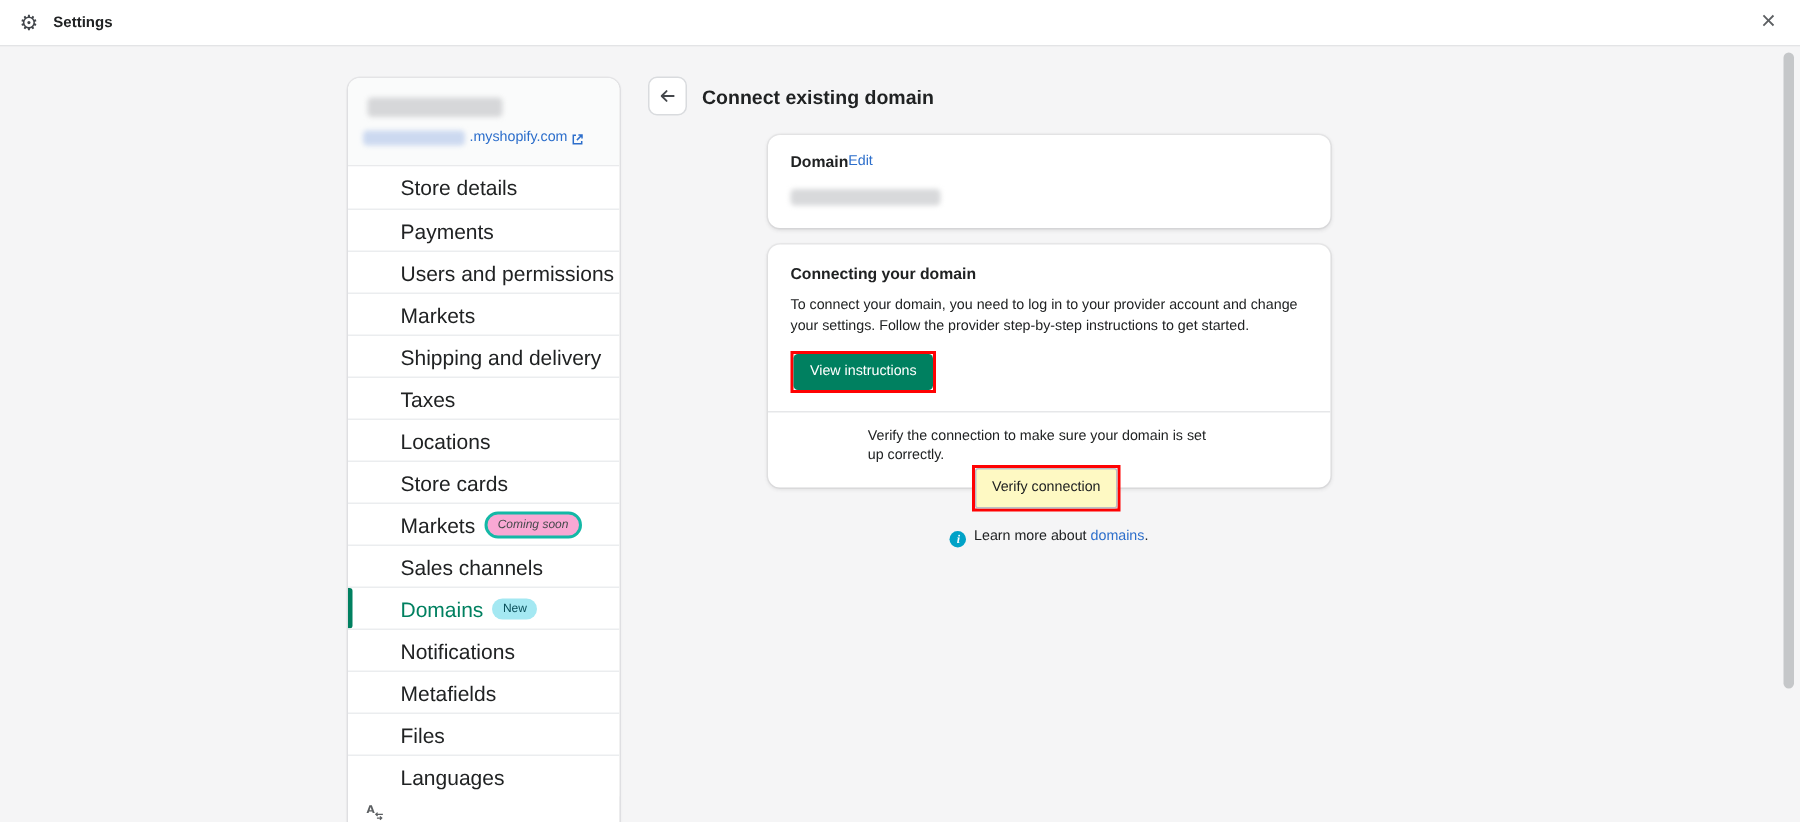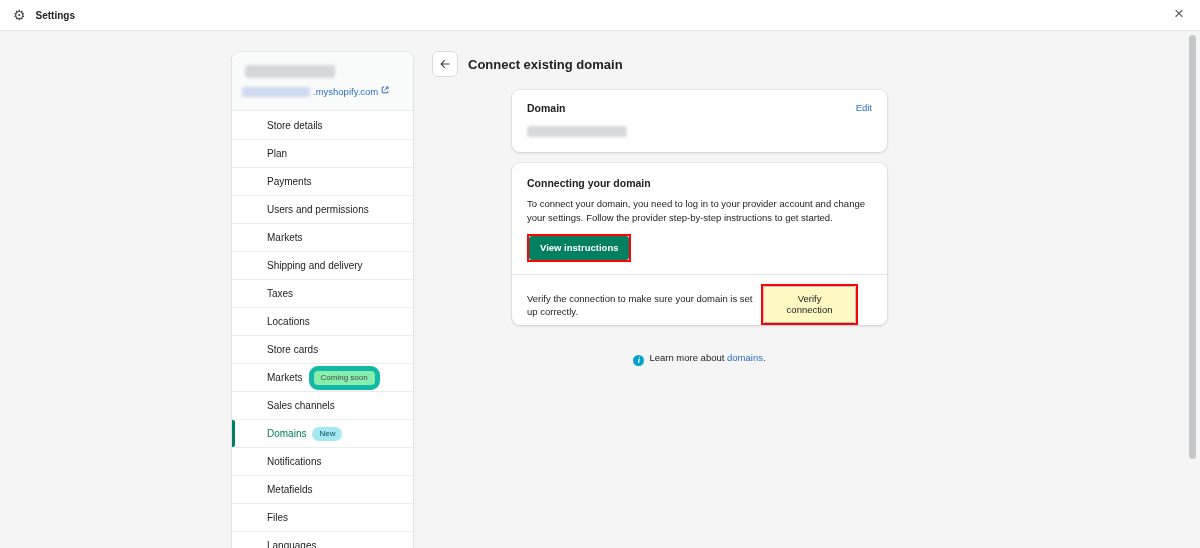--- a/index.html
+++ b/index.html
@@ -33,78 +33,78 @@
     overflow:hidden;
   }
   .store-header {
     height:59px; background:#fafbfb; border-bottom:1px solid #e9eaec;
     padding:13px 10px 0 10px;
   }
   .blur-bar { border-radius:3px; filter:blur(1.6px); }
   .store-name-blur { width:90px; height:13px; background:#d6d7d9; margin-left:3px; }
   .store-url { margin-top:8px; display:flex; align-items:center; gap:3px; font-size:9.5px; }
   .subdomain-blur { width:68px; height:10px; background:#ccd9f0; display:inline-block; }
-  .store-url a { color:#2c6ecb; text-decoration:none; display:flex; align-items:flex-start; gap:3px; }
+  .store-url a { color:#2c6ecb; text-decoration:none; display:flex; align-items:flex-end; gap:3px; }
 
   .sidebar-item {
     height:28px; display:flex; align-items:center;
     padding:0 8px 0 12px; border-top:1px solid #ebedef;
     position:relative; cursor:pointer; background:#fff;
   }
   .sidebar-item:first-child { border-top:none; }
   .sidebar-item .icon {
     width:12px; height:12px; color:#5c5f62; margin-right:11px; flex:none;
     display:flex; align-items:center; justify-content:center;margin-top:47px;
   }
   .sidebar-item .icon svg { width:12px; height:12px; display:block; }
-  .sidebar-item .label { font-size:10px; font-weight:500; color:#202223; white-space:nowrap; }
+  .sidebar-item .label { font-size:14px; font-weight:500; color:#202223; white-space:nowrap; }
   .sidebar-item.active::before {
     content:""; position:absolute; left:0; top:0; bottom:0; width:3px;
     background:var(--accent-green,#008060); border-radius:0 2px 2px 0;
   }
   .sidebar-item.active .icon, .sidebar-item.active .label { color:var(--accent-green,#008060); }
   .badge {
     margin-left:6px; font-size:8px; line-height:1; padding:3px 7px 3px;
     border-radius:9px; white-space:nowrap; font-weight:400;
   }
-  .badge.neutral { background:#86efac; border:5px solid #14b8a6; color:#46494c; }
+  .badge.neutral { background:#f9a8d4; border:2px solid #14b8a6; color:#46494c;font-style:italic; }
   .badge.info { background:var(--new-badge-bg,#a4e8f2); color:#084e59; }
 
   
   .page-header { position:absolute; left:432px; top:51px; display:flex; align-items:center; z-index:2; }
   .back-btn {
     width:26px; height:26px; background:#fff; border:1px solid #d9dbde; border-radius:6px;
     display:flex; align-items:center; justify-content:center; cursor:pointer; color:#44474b; padding:0;
   }
   .back-btn svg { width:12px; height:12px; }
   .page-title { margin:0 0 0 10px; font-size:13px; font-weight:700; color:#202223; }
 
   .card {
     position:absolute; left:512px; width:375px; background:#fff; border-radius:8px;
     box-shadow:0 0 0 1px rgba(63,63,68,0.06), 0 1px 3px rgba(63,63,68,0.16);
   }
   .card-domain { top:90px; height:62px; padding:12px 15px; }
-  .card-head { display:flex; justify-content:space-between; align-items:flex-start;gap:23px; }
+  .card-head { display:flex; justify-content:flex-start; align-items:flex-start; }
   .card-title { margin:0; font-size:10.5px; font-weight:700; color:#202223; }
   .edit-link { font-size:9.5px; color:var(--link-blue,#2c6ecb); text-decoration:none; cursor:pointer; }
   .domain-blur { margin-top:12px; width:100px; height:11px; background:#d8d9db; }
 
   .card-connect { top:163px; height:162px; }
   .section1 { padding:14px 15px 0 15px; }
   .body-text { margin:8px 0 0 0; font-size:9.5px; line-height:14px; color:#202223; max-width:345px; }
   .hl { display:inline-block; line-height:0; border:2px solid var(--highlight-red,#ff0202); }
   .hl-view { margin-top:9px; }
   .btn-primary {
     background:var(--accent-green,#008060); color:#fff; border:none; border-radius:3px;
-    font-size:9.5px; font-weight:700; padding:7px 11px; cursor:pointer; line-height:1.1;
+    font-size:9.5px; font-weight:400; padding:7px 11px; cursor:pointer; line-height:1.1;
     font-family:inherit;
   }
   .section2 {
-    margin-top:12px; border-top:1px solid #e6e7e9; padding:9px 29px 0 15px;
-    display:flex; justify-content:space-between; align-items:center;
+    margin-top:12px; border-top:1px solid #e6e7e9; padding:9px 19px 0 15px;
+    display:flex; justify-content:space-between; align-items:center;flex-direction:column;
   }
   .verify-text { margin:0; font-size:9.5px; line-height:13px; color:#202223; width:238px; }
   .btn-default {
     background:#fef9c3; color:#202223; border:1px solid #bcc0c4; border-radius:2px;
     font-size:9.5px; font-weight:500; padding:7px 10px; cursor:pointer; line-height:1.1;
     box-shadow:0 1px 0 rgba(0,0,0,0.04); font-family:inherit;
   }
 
   .footer-note {
     position:absolute; left:512px; top:352px; width:375px; text-align:center;
@@ -152,32 +152,20 @@
           <svg viewBox="0 0 16 16" fill="currentColor">
             <path d="M2.6 1.8h10.8l.9 3.4c.2.9-.5 1.8-1.5 1.8-.7 0-1.3-.4-1.5-1-.3.6-.9 1-1.6 1s-1.3-.4-1.7-1c-.4.6-1 1-1.7 1s-1.3-.4-1.6-1c-.2.6-.8 1-1.5 1-1 0-1.7-.9-1.5-1.8z"></path>
             <path d="M3 8.1c.8 0 1.6-.3 2.3-.7.7.4 1.5.7 2.7.7 1.2 0 2-.3 2.7-.7.7.4 1.5.7 2.3.7v6H9.6v-3.4H6.4v3.4H3z"></path>
           </svg>
         </span>
     <span class="label">Store details</span>
 
   </div>
       <div class="sidebar-item">
     <span class="icon">
-          <svg viewBox="0 0 16 16" fill="currentColor">
-            <path d="M3 2.2h8.2a1 1 0 0 1 1 1v9.6a1 1 0 0 1-1 1H3a1 1 0 0 1-1-1V3.2a1 1 0 0 1 1-1z"></path>
-            <rect x="11.4" y="4.4" width="2.6" height="7.2" rx="0.6"></rect>
-            <rect x="4" y="4.6" width="5" height="1.1" fill="#fff"></rect>
-            <rect x="4" y="6.8" width="5" height="1.1" fill="#fff"></rect>
-          </svg>
-        </span>
-    <span class="label">Plan</span>
-
-  </div>
-      <div class="sidebar-item">
-    <span class="icon">
           <svg viewBox="0 0 16 16">
             <rect x="1.7" y="4" width="12.6" height="8.2" rx="1.1" fill="none" stroke="currentColor" stroke-width="1.3"></rect>
             <rect x="1.7" y="6.2" width="12.6" height="1.7" fill="currentColor"></rect>
           </svg>
         </span>
     <span class="label">Payments</span>
 
   </div>
       <div class="sidebar-item">
     <span class="icon">

